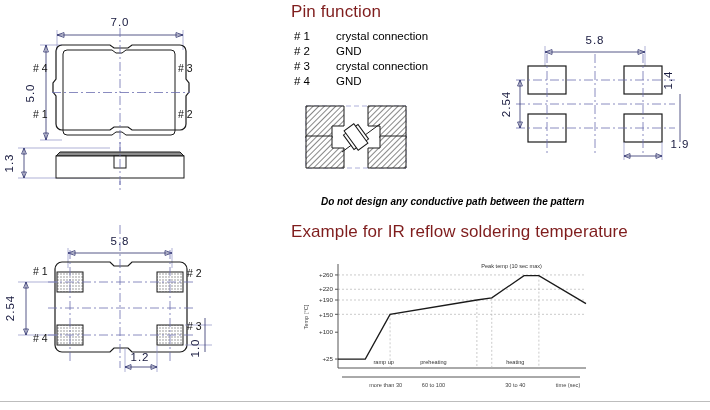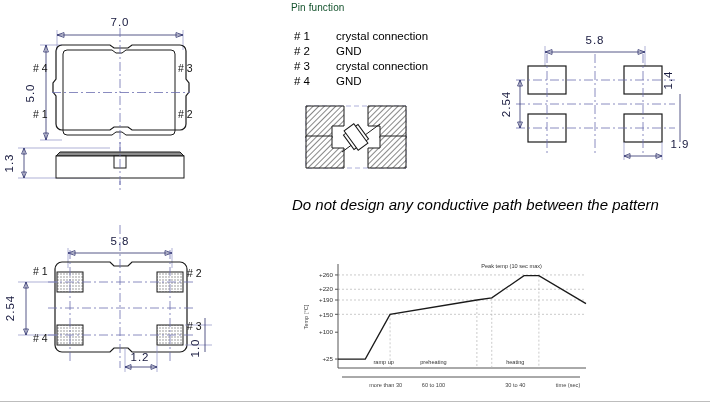--- a/index.html
+++ b/index.html
@@ -8,22 +8,22 @@
     background:#ffffff;
     font-family:"Liberation Sans", sans-serif;
     color:#000;
     overflow:hidden;
     position:relative;
   }
   .page{position:absolute;left:0;top:0;width:710px;height:410px;}
   .panel{position:absolute;}
 
   
-  .h-title{font-size:10px;color:#14532d;letter-spacing:.1px;white-space:nowrap;}
-  .note-bold{font-size:15px;font-weight:normal;font-style:italic;white-space:nowrap;}
+  .h-title{font-size:17px;color:#7f1d1d;letter-spacing:.1px;white-space:nowrap;}
+  .note-bold{font-size:10px;font-weight:bold;font-style:italic;white-space:nowrap;margin-left:29px;}
   .pin-row{font-size:11.5px;white-space:nowrap;display:flex;}
   .pin-id{width:42px;}
   .pin-fn{}
 
   
   svg{display:block;overflow:visible;}
   .ln{stroke:#1a1a1a;stroke-width:1;fill:none;}
   .ln2{stroke:#1a1a1a;stroke-width:1.2;fill:none;}
   .ctr{stroke:#6c6fb0;stroke-width:.8;fill:none;stroke-dasharray:9 3 2 3;}
   .dimln{stroke:#2b2f6b;stroke-width:.8;fill:none;}
@@ -247,20 +247,23 @@
       <path class="dimln" d="M124 128 l6 -2.4 v4.8 z" fill="#2b2f6b"></path>
       <path class="dimln" d="M162 128 l-6 -2.4 v4.8 z" fill="#2b2f6b"></path>
       <text class="dimtxt" x="180" y="120" text-anchor="middle">1.9</text>
     </svg>
   </div>
 
   <div class="panel" style="left:292px;top:196px;">
     <div class="note-bold">Do not design any conductive path between the pattern</div>
   </div>
 
+  <div class="panel" style="left:291px;top:222px;">
+    <div class="h-title">Example for IR reflow soldering temperature</div>
+  </div>
 
   <div class="panel" style="left:294px;top:256px;width:300px;height:145px;">
     <svg id="chart" width="300" height="145" viewBox="0 0 300 145">
         <line x1="44" y1="18.94736842105263" x2="292" y2="18.94736842105263" class="gridln"></line>
         <line x1="44" y1="33.26315789473685" x2="292" y2="33.26315789473685" class="gridln"></line>
         <line x1="44" y1="44" x2="292" y2="44" class="gridln"></line>
         <line x1="44" y1="58.31578947368421" x2="292" y2="58.31578947368421" class="gridln"></line>
         <line x1="44" y1="8" x2="44" y2="112" class="axisln"></line>
         <line x1="44" y1="112" x2="292" y2="112" class="axisln"></line>
         <line x1="41" y1="18.94736842105263" x2="44" y2="18.94736842105263" class="axisln"></line>

